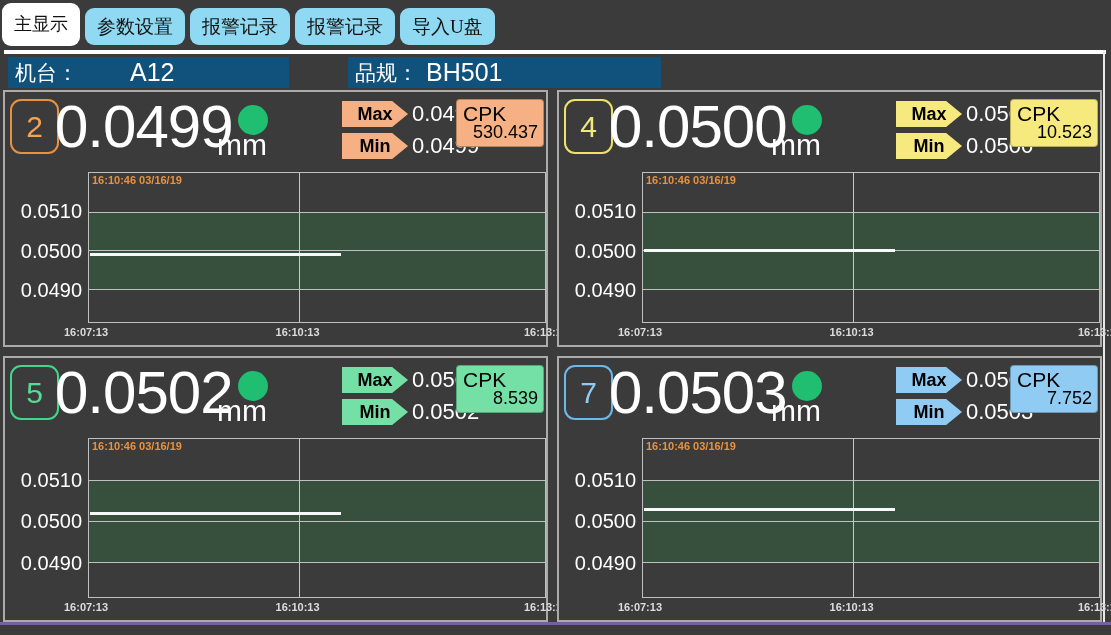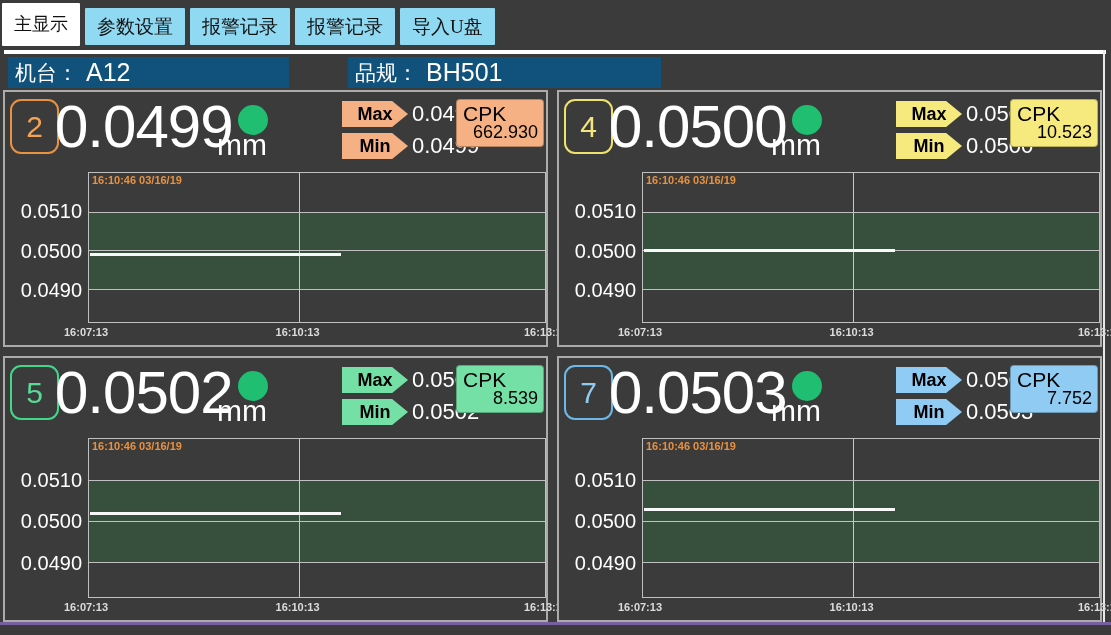--- a/index.html
+++ b/index.html
@@ -4,33 +4,33 @@
 <style>
   html,body{margin:0;padding:0;}
   body{
     width:1111px;height:635px;position:relative;overflow:hidden;
     background:#3B3B3B;font-family:"Liberation Sans",sans-serif;
     -webkit-font-smoothing:antialiased;
   }
   
   .toolbar{position:absolute;top:0;left:0;right:0;height:50px;display:flex;gap:5px;padding:3px 0 0 2px;align-items:flex-start;}
   .tab{
-    height:37px;margin-top:5px;padding:0 12px;border-radius:1px;
+    height:37px;margin-top:5px;padding:0 12px;border-radius:9px;
     background:#8FD9F2;color:#111;font-size:19px;line-height:37px;
     font-family:"Liberation Serif",serif;cursor:pointer;white-space:nowrap;
   }
   .tab.active{height:43px;margin-top:0;line-height:43px;background:#FFFFFF;font-size:18px;}
   .top-rule{position:absolute;top:50px;left:4px;width:1102px;height:4px;background:#FFFFFF;}
   .right-rule{position:absolute;top:50px;left:1103px;width:2px;height:572px;background:#E9E9E9;}
   .bottom-rule{position:absolute;top:622px;left:0;width:1111px;height:3px;background:#7A5FA0;}
   
   .info-box{position:absolute;top:57px;height:31px;background:#10527C;display:flex;align-items:center;color:#FFF;}
   .info-box .lbl{font-family:"Liberation Serif",serif;font-size:21px;margin-left:7px;}
   .info-box .val{font-size:25px;margin-left:8px;}
-  #machine-box{left:8px;width:281px;}
+  #machine-box{left:8px;width:281px;gap:44px;}
   #product-box{left:348px;width:313px;}
   
   .panel{position:absolute;width:541px;border:2px solid #ABABAB;background:#3B3B3B;}
   .chbox{
     position:absolute;left:5px;top:7px;width:45px;height:51px;
     border:2px solid var(--accent);border-radius:11px;
     display:flex;align-items:center;justify-content:center;
     color:var(--numcol);font-size:30px;
   }
   .bigval{position:absolute;left:50px;top:2px;font-size:60px;line-height:66px;color:#FFF;letter-spacing:-1px;}
@@ -91,21 +91,21 @@
     </div>
   <span class="bigval">0.0499</span>
   <span class="unit">mm</span>
   <span class="dot" style="background: rgb(31, 190, 113);"></span>
   <div class="mm-col">
     <div class="mm-row"><span class="tag"><span>Max</span></span><span class="mm-val">0.0499</span></div>
     <div class="mm-row"><span class="tag"><span>Min</span></span><span class="mm-val">0.0499</span></div>
   </div>
   <div class="cpk">
     <span class="cpk-label">CPK</span>
-    <span class="cpk-value">662.930</span>
+    <span class="cpk-value">530.437</span>
   </div>
   <div class="ylabels">
     <span style="top:26%">0.0510</span>
     <span style="top:52%">0.0500</span>
     <span style="top:78%">0.0490</span>
   </div>
   <div class="chart">
     <div class="band"></div>
     <div class="hgrid" style="top:26%"></div>
     <div class="hgrid" style="top:52%"></div>

